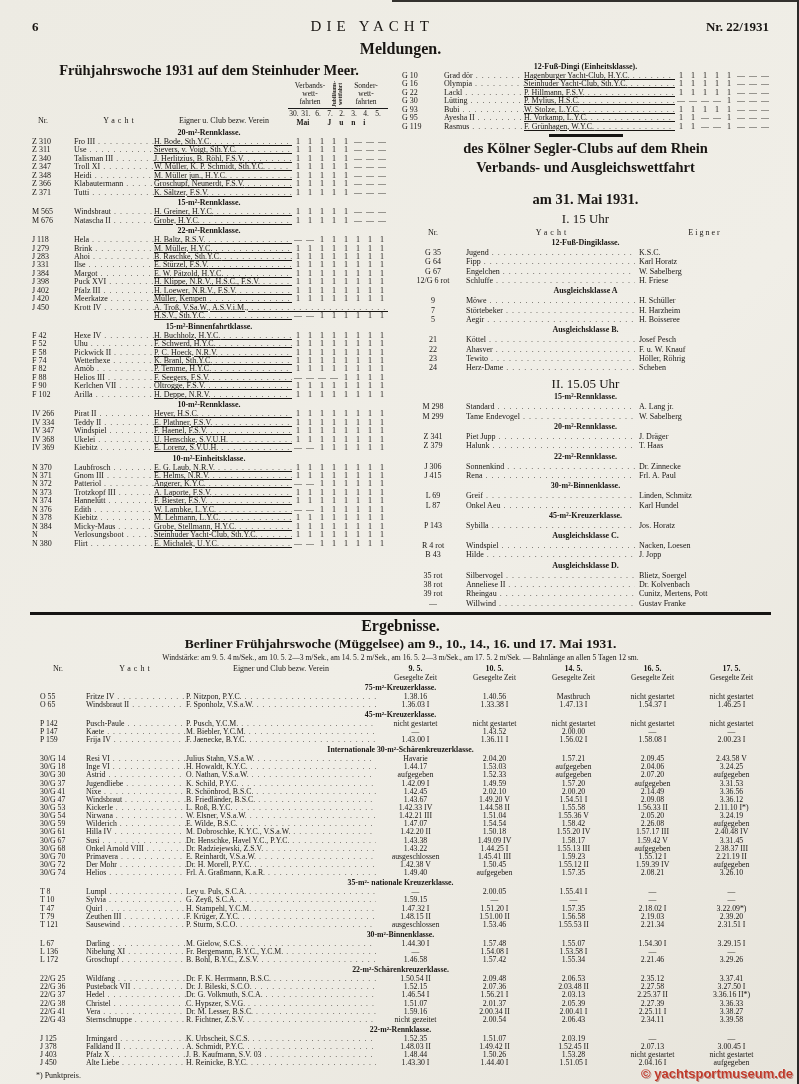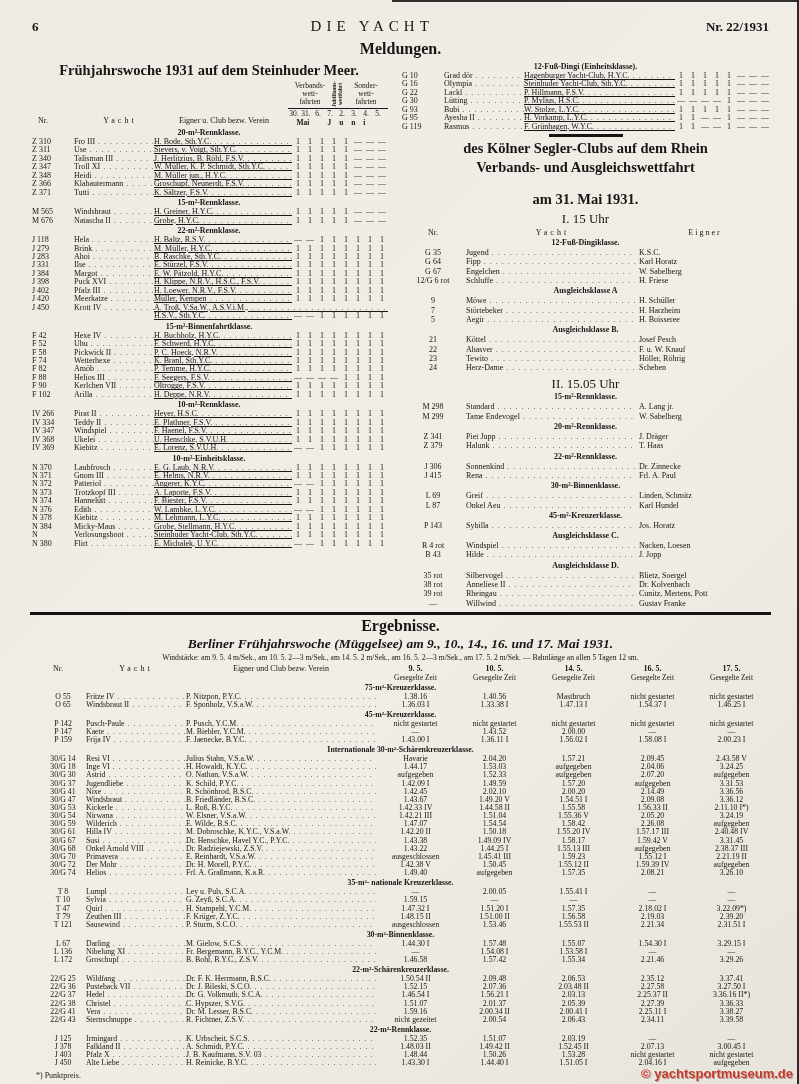--- a/index.html
+++ b/index.html
@@ -58,32 +58,32 @@
   .k-yh{flex:1;text-align:center;letter-spacing:3px;}
   .k-eh{width:132px;flex:none;text-align:center;letter-spacing:2px;}
   .krow{display:flex;line-height:9.3px;font-size:8px;white-space:nowrap;}
   .k-yacht{flex:1;min-width:0;}
   .k-eigner{width:132px;flex:none;padding-left:4px;}
 
   .heavy{height:3px;background:#161513;margin:4px 0 2px;}
 
   
   .h-erg{text-align:center;font-size:16px;font-weight:bold;margin:2px 0 1px;}
-  .erg-sub{text-align:center;font-size:13.5px;font-weight:bold;margin:0 0 1px;font-style:italic;}
+  .erg-sub{text-align:center;font-size:13.5px;font-weight:bold;margin:0 0 1px;}
   .windline{text-align:center;font-size:7.6px;margin:0 0 2px;white-space:nowrap;}
   .rhead{display:flex;font-size:8px;align-items:flex-start;}
   .r-nr{width:56px;flex:none;text-align:center;}
   .r-yacht{width:100px;flex:none;text-align:center;letter-spacing:3px;}
   .r-eigner{flex:1;min-width:0;text-align:center;}
   .r-day{width:79px;flex:none;text-align:center;line-height:9px;}
   .r-day b{display:block;font-weight:bold;font-size:8px;}
   .r-day i{display:block;font-style:normal;font-size:7.4px;}
   .rklass{font-size:7.8px;font-weight:bold;text-align:center;line-height:8.8px;margin-top:2px;}
   .rrow{display:flex;line-height:8.15px;font-size:7.8px;white-space:nowrap;}
-  .rrow .r-nr{text-align:center;padding-left:10px;box-sizing:border-box;}
+  .rrow .r-nr{text-align:left;padding-left:10px;box-sizing:border-box;}
   .rrow .r-yacht{text-align:left;letter-spacing:0;}
   .r-time{width:79px;flex:none;text-align:center;}
   .footnote{font-size:8px;margin-top:4px;padding-left:6px;}
 
   .watermark{position:absolute;right:6px;bottom:3px;
     font-family:"Liberation Sans","DejaVu Sans",sans-serif;
     font-size:13px;font-weight:bold;color:#bf3a2a;
     text-shadow:0 0 2px rgba(255,255,255,.85),1px 1px 0 rgba(120,30,20,.5);}
 </style>
 </head>

